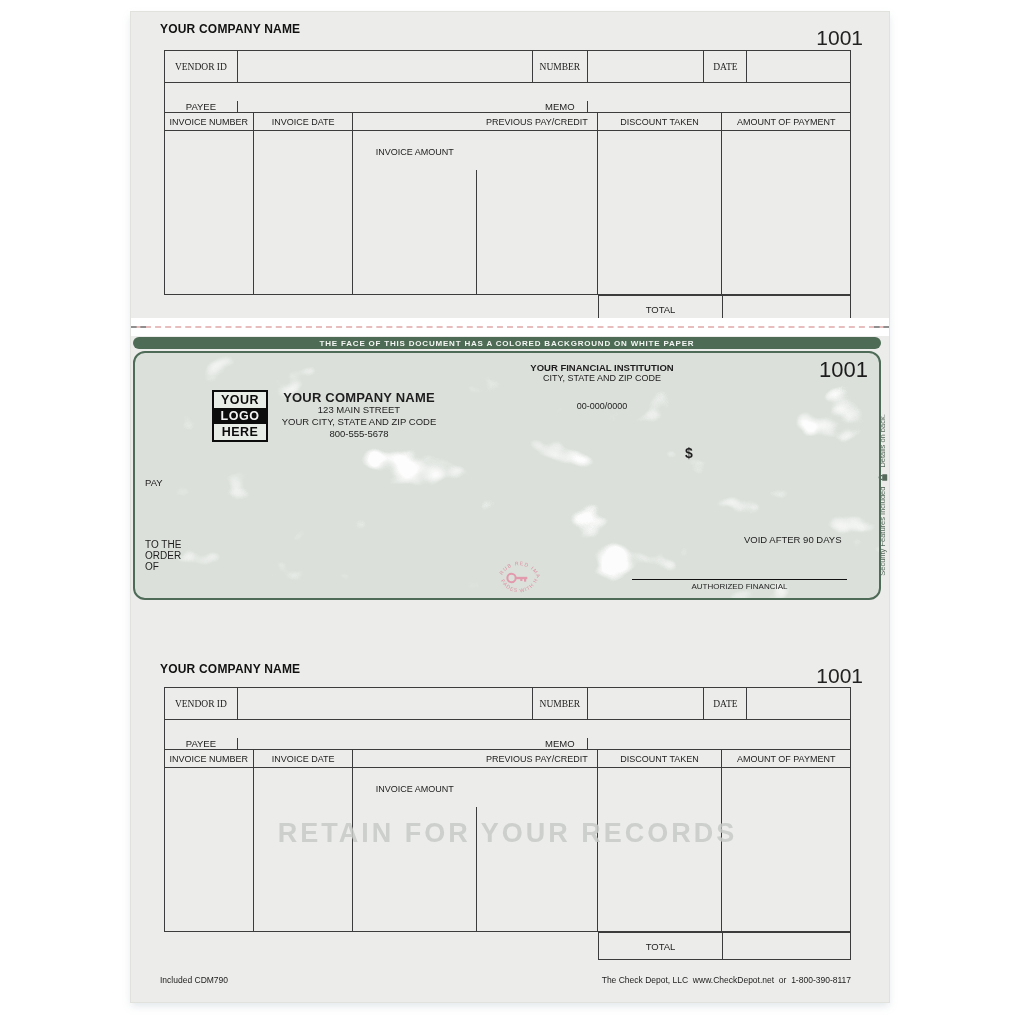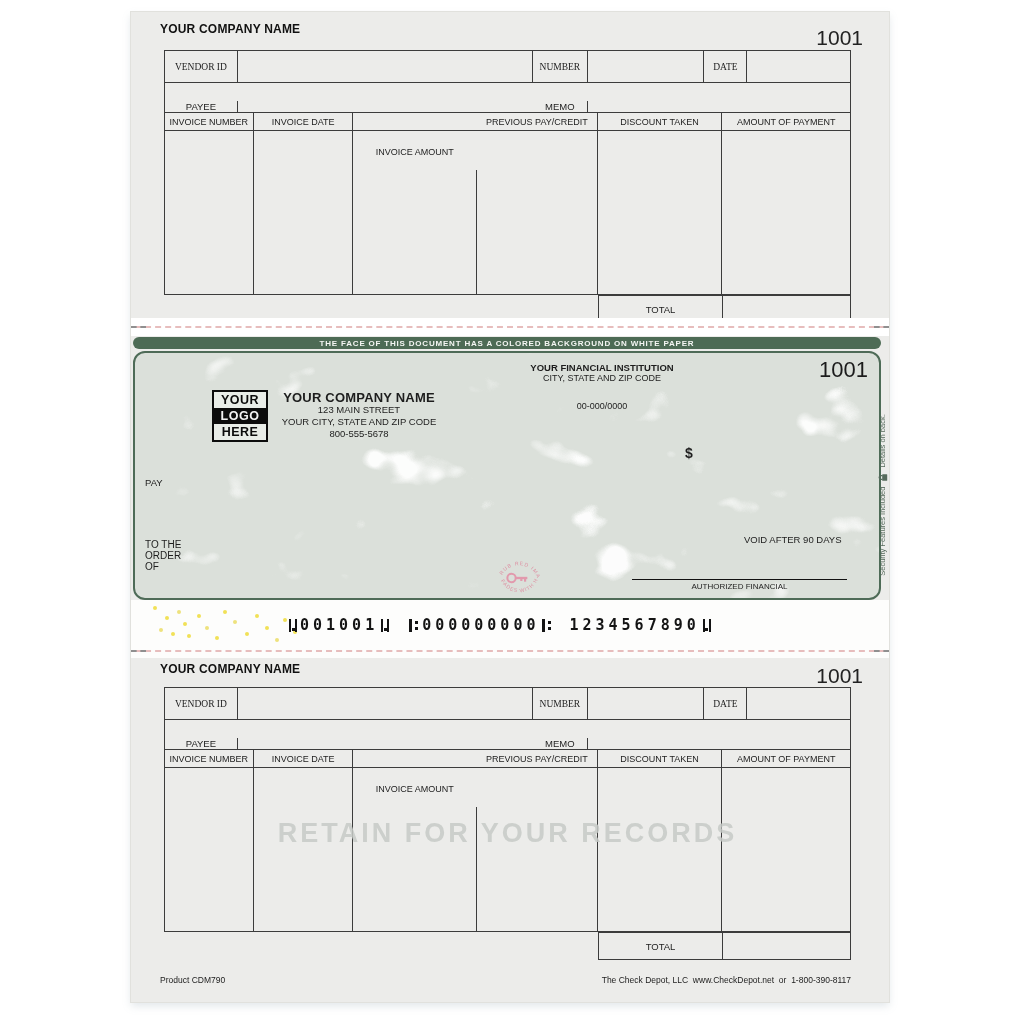--- a/index.html
+++ b/index.html
@@ -207,36 +207,20 @@
 
     <div class="side-text">
       <span>Security Features Included</span>
       <svg width="9" height="10" viewBox="0 0 9 10">
         <path d="M2.6,4.4 V3 a1.9,1.9 0 0 1 3.8,0 V4.4" fill="none" stroke="#566a5c" stroke-width="1.1"></path>
         <rect x="1.2" y="4.2" width="6.6" height="5" rx="0.6" fill="#566a5c"></rect>
       </svg>
       <span>Details on back.</span>
     </div>
 
-    <div class="micr-strip">
-      <div class="dots"></div>
-      <div class="micr">
-        <span class="sym sym-onus"></span>
-          <span>001001</span>
-          <span class="sym sym-onus"></span>
-          <span class="msp"></span>
-          <span class="sym sym-transit"></span>
-          <span>000000000</span>
-          <span class="sym sym-transit"></span>
-          <span class="msp"></span>
-          <span>1234567890</span>
-          <span class="sym sym-onus"></span>
-      </div>
-      <div class="perf" style="top:50px;"></div>
-    </div>
 
     <div>
       <div class="stub-company" style="top:650px;">YOUR COMPANY NAME</div>
       <div class="stub-number" style="top:652px;">1001</div>
 
       <div class="stub-table" style="top:675px;">
         <div class="trow r1">
           <div class="cell c-label">VENDOR ID</div>
           <div class="cell c-wide"></div>
           <div class="cell c-small">NUMBER</div>
@@ -267,16 +251,16 @@
           <div class="cell k6"></div>
         </div>
       </div>
       <div class="total-row" style="top:920px;">
         <div class="cell tr-label">TOTAL</div>
         <div class="cell tr-blank"></div>
       </div>
       <div class="watermark" style="top:806px;">RETAIN FOR YOUR RECORDS</div>
     </div>
 
-    <div class="footer-left">Product CDM790</div>
+    <div class="footer-left">Included CDM790</div>
     <div class="footer-right">The Check Depot, LLC  www.CheckDepot.net  or  1-800-390-8117</div>
   </div>
 </div>
 
 </body></html>

